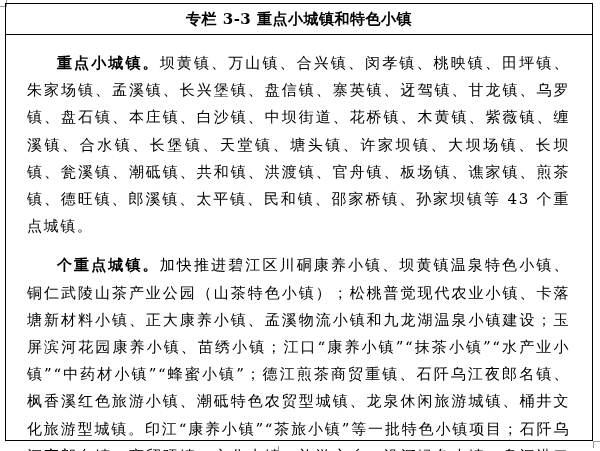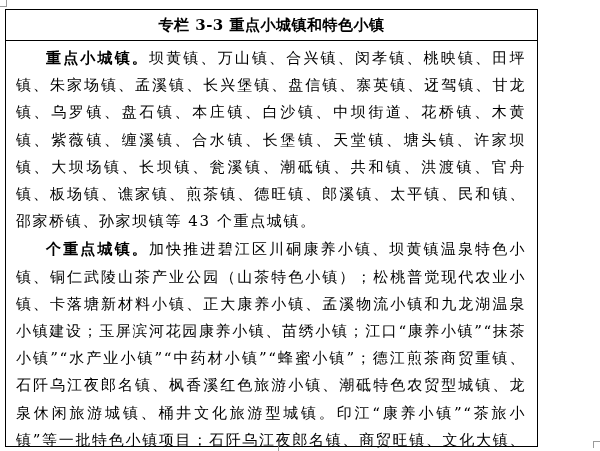--- a/index.html
+++ b/index.html
@@ -11,22 +11,22 @@
       width: 600px;
       height: 451px;
       position: relative;
       overflow: hidden;
       font-family: "DejaVu Serif", "Liberation Serif", serif;
       color: #000000;
     }
     .box {
       position: absolute;
       left: 5px;
-      top: 9px;
-      width: 533px;
+      top: 3px;
+      width: 588px;
       height: 438px;
       border: 1px solid #000000;
       box-sizing: border-box;
     }
     .box-title {
       height: 30px;
       border-bottom: 1px solid #000000;
       display: flex;
       align-items: center;
       justify-content: center;
@@ -35,21 +35,21 @@
       letter-spacing: 0.5px;
     }
     .box-body {
       padding: 3px 10px 0 9px;
       font-size: 15px;
       line-height: 27.2px;
       text-align: justify;
       letter-spacing: 1.6px;
     }
     .para {
-      margin: 1px;
+      margin: 12px;
       text-indent: 2em;
     }
     .lead {
       font-weight: bold;
     }
     .corner-mark {
       position: absolute;
       width: 6px;
       height: 6px;
       border-color: #9a9a9a;

